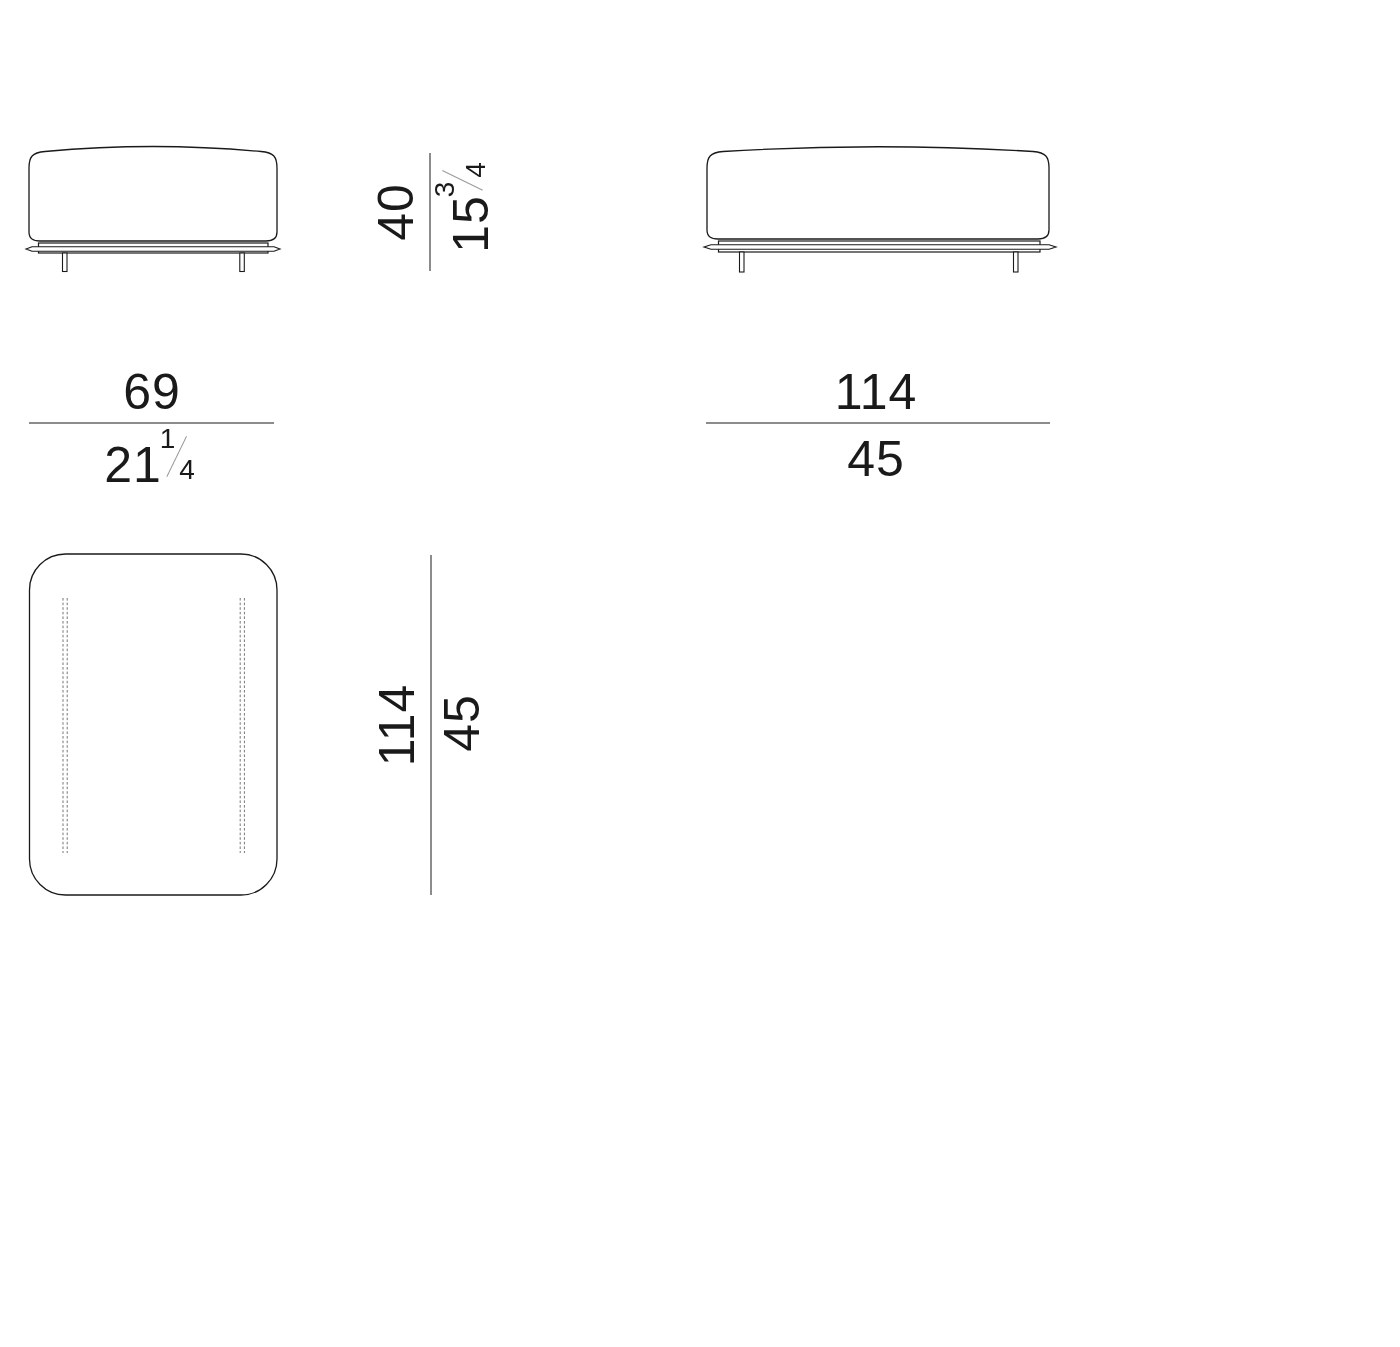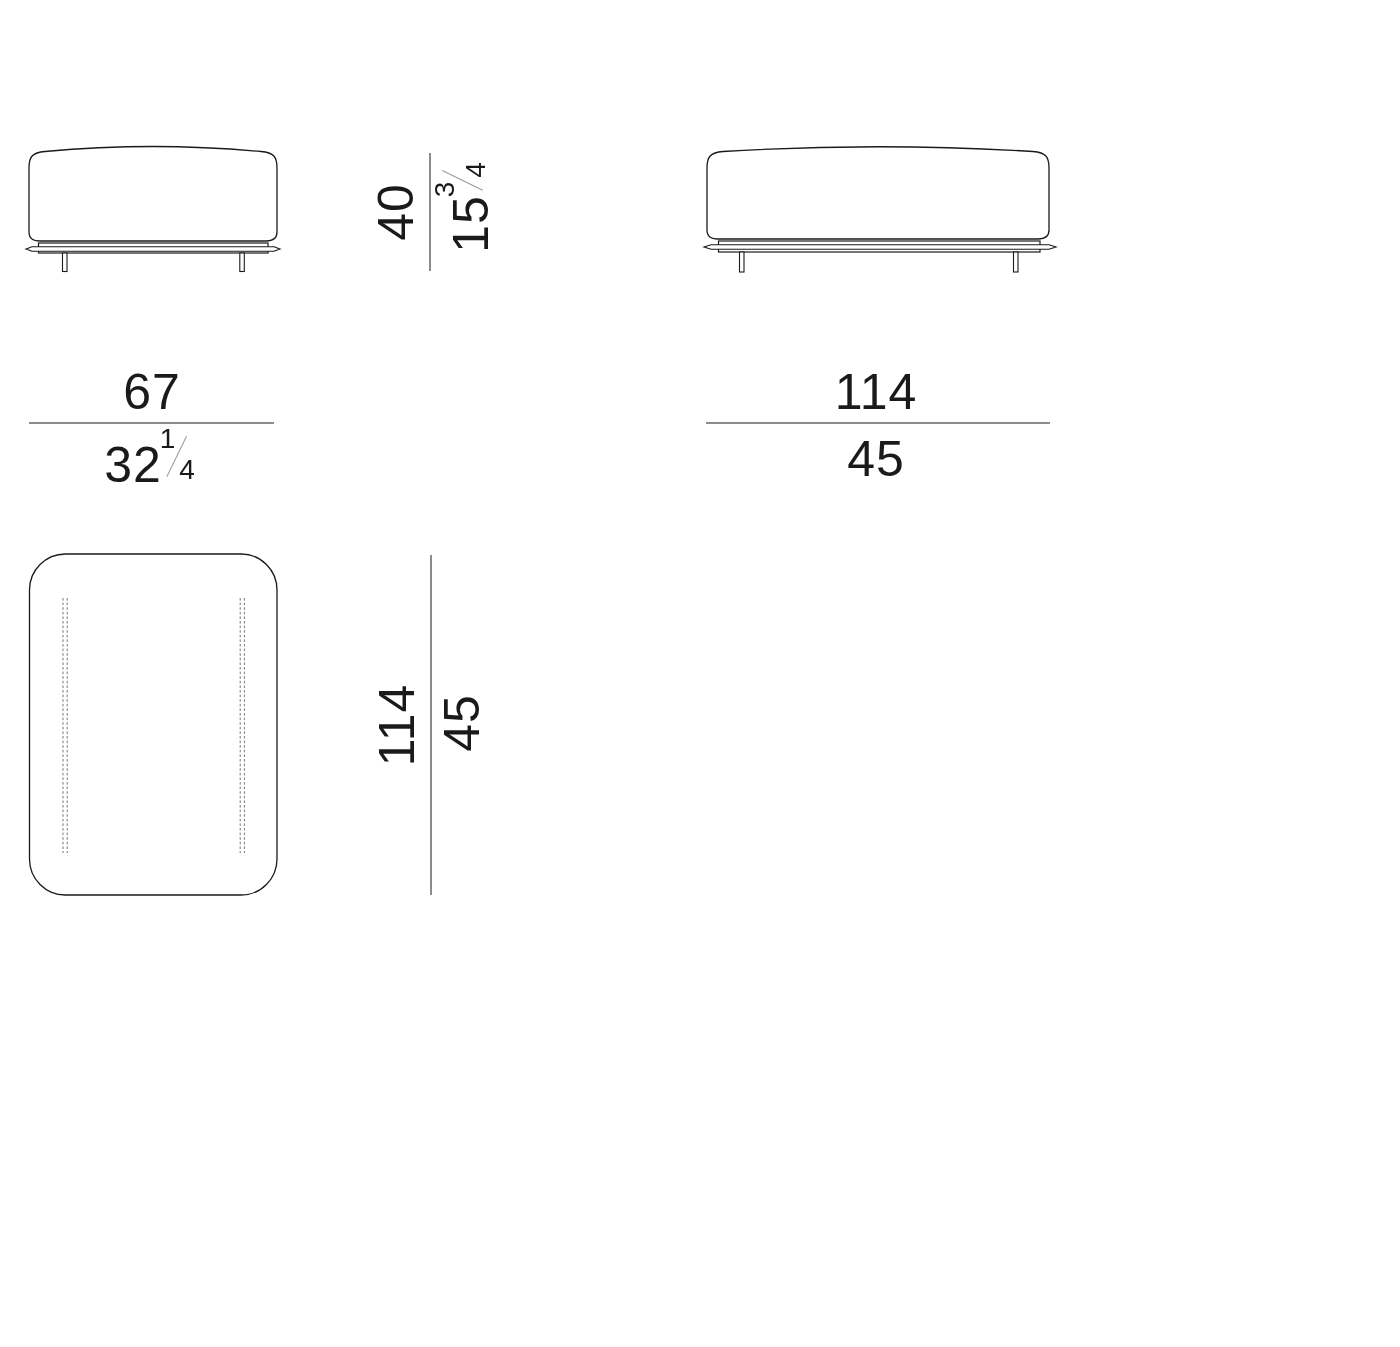--- a/index.html
+++ b/index.html
@@ -99,24 +99,24 @@
       <span>40</span>
     </div>
     <div class="dim-text rot" style="left:467px; top:208px;">
       <span>15</span><span class="frac"><span class="num">3</span><span class="slash"></span><span class="den">4</span></span>
     </div>
   </div>
 
   <div>
     <div class="dim-line" style="left:29px; top:422px; width:245px; height:1.5px;"></div>
     <div class="dim-text" style="left:152px; top:392px;">
-      <span>67</span>
+      <span>69</span>
     </div>
     <div class="dim-text" style="left:149px; top:461px;">
-      <span>32</span><span class="frac"><span class="num">1</span><span class="slash"></span><span class="den">4</span></span>
+      <span>21</span><span class="frac"><span class="num">1</span><span class="slash"></span><span class="den">4</span></span>
     </div>
   </div>
 
   <div>
     <div class="dim-line" style="left:706px; top:422px; width:344px; height:1.5px;"></div>
     <div class="dim-text" style="left:876px; top:392px;">
       <span>114</span>
     </div>
     <div class="dim-text" style="left:876px; top:459px;">
       <span>45</span>

